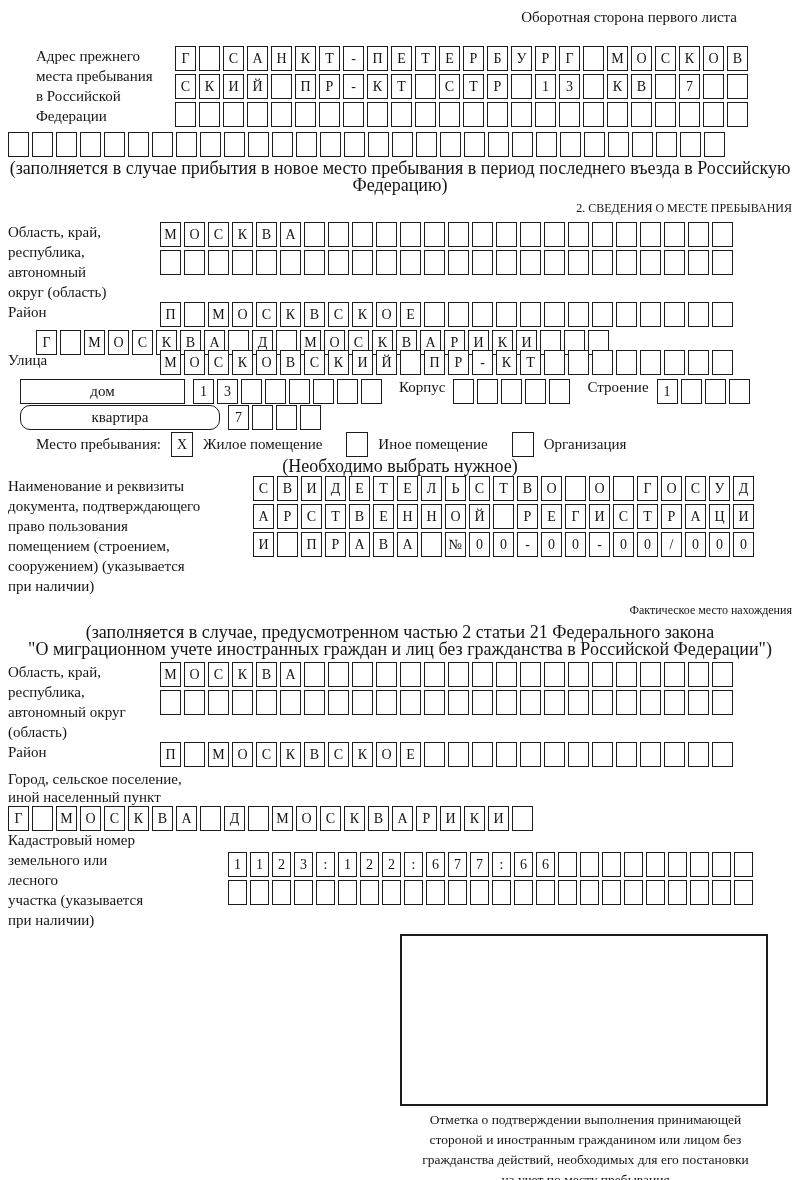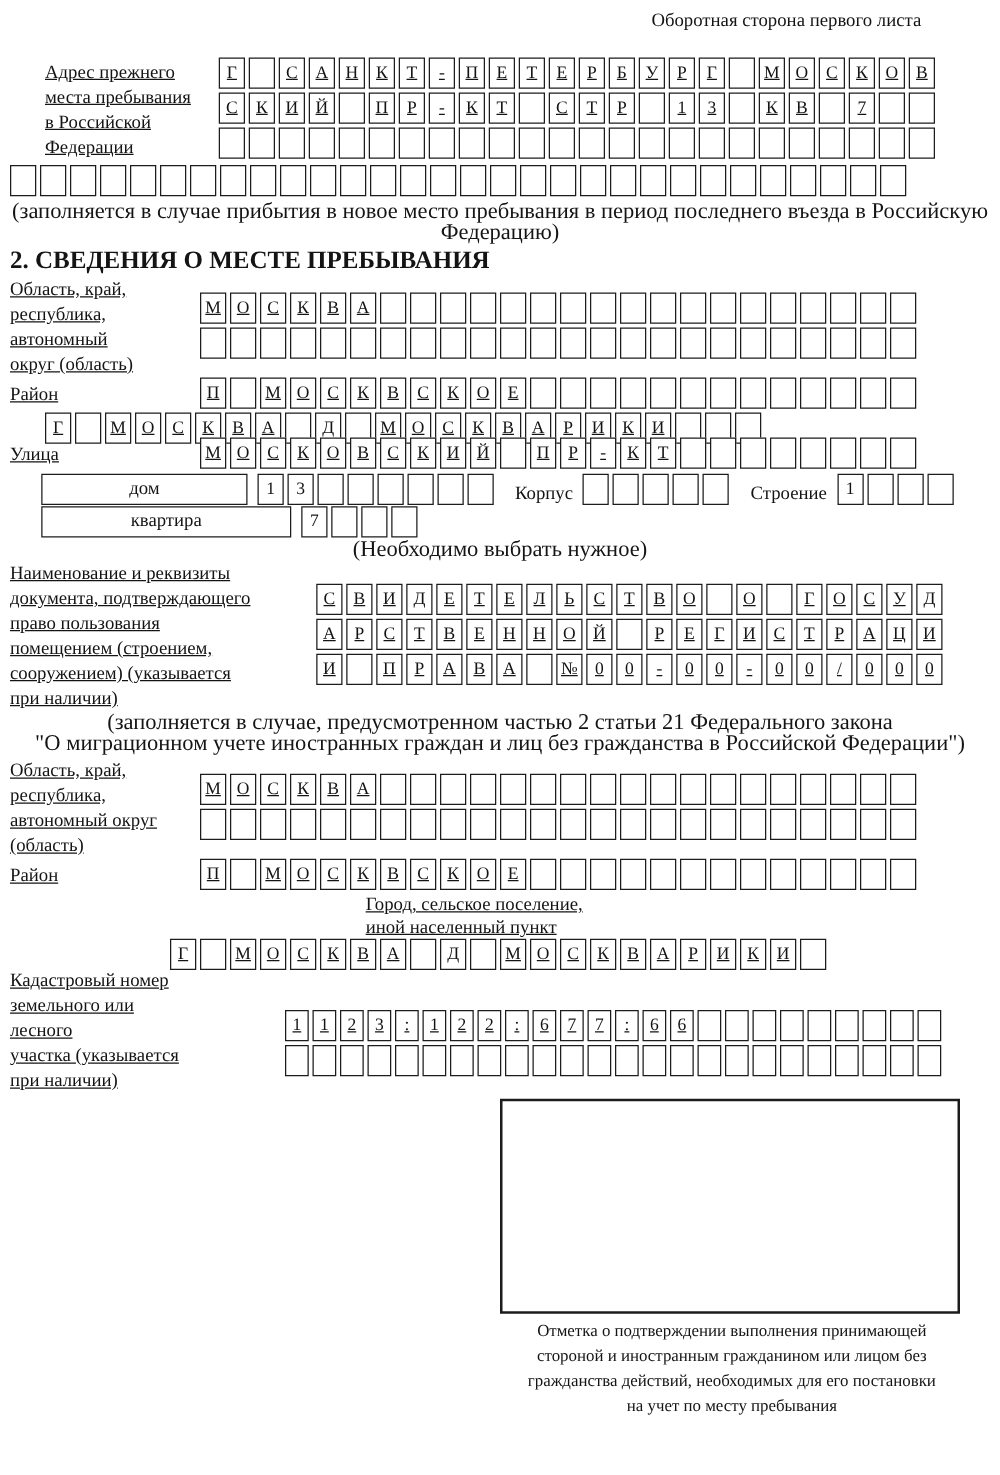--- a/index.html
+++ b/index.html
@@ -3,21 +3,21 @@
 <meta charset="utf-8">
 <style>
   html,body{margin:0;padding:0;background:#fff;}
   body{width:800px;height:1180px;overflow:hidden;color:#141414;
        font-family:"Liberation Serif","DejaVu Serif",serif;}
   .page{position:relative;width:784px;padding:0 8px;}
 
   .corner{margin-top:8px;text-align:right;padding-right:55px;font-size:15px;line-height:18px;}
 
   
-  .frow{display:flex;align-items:center;text-decoration:underline;}
+  .frow{display:flex;align-items:flex-start;}
   .flabel{flex:none;width:152px;font-size:15px;line-height:20px;white-space:pre-line;}
   .w167{width:167px;padding-left:28px;box-sizing:border-box;}
   .w245{width:245px;}
   .w215{width:215px;line-height:18px;}
   .two{line-height:18px;}
 
   .rows{flex:none;}
   .boxrow{display:flex;margin-bottom:3px;}
   .cell{flex:none;box-sizing:border-box;width:21px;height:25px;margin-right:3px;
         border:1.6px solid #1c1c1c;display:flex;align-items:center;justify-content:center;
@@ -27,29 +27,29 @@
   .indent1{margin-left:28px;}
   .ml68{margin-left:68px;}
   .mt22{margin-top:22px;}
   .negm{margin-bottom:-8px;}
   .negm2{margin-bottom:-4px;flex-direction:column;}
 
   .note{font-size:18px;line-height:17px;}
   .center{text-align:center;}
   .leftpad{padding-left:28px;margin:1px 0 2px 0;}
 
-  .h-sec{margin:4px 0 4px 0;text-align:left;font-size:20px;font-weight:bold;line-height:20px;}
+  .h-sec{margin:4px 0 4px 0;text-align:right;font-size:12px;font-weight:normal;line-height:20px;}
 
   .sec1{margin-top:20px;}
 
   
-  .domrow{display:flex;align-items:flex-end;margin:1px 0 1px 25px;}
+  .domrow{display:flex;align-items:flex-start;margin:1px 0 1px 12px;}
   .titlebox{flex:none;box-sizing:border-box;height:25px;border:1.6px solid #1c1c1c;
             display:flex;align-items:center;justify-content:center;font-size:15px;margin-right:8px;}
-  .tb165{width:165px;} .tb200{width:200px;}
+  .tb165{width:165px;} .tb200{width:200px;border-radius:10px;}
   .boxrow.inline{margin-bottom:0;}
   .inlbl{font-size:15px;margin:0 8px 0 14px;}
 
   
   .cbrow{display:flex;align-items:center;margin:2px 0 1px 28px;font-size:15px;}
   .cbrow .cbl{margin-right:10px;}
   .cbrow .opt{margin-right:24px;}
   .cell.cb{width:22px;margin-right:10px;}
 
   .stamp{margin:4px 0 0 392px;width:368px;height:172px;border:2px solid #1c1c1c;box-sizing:border-box;}
@@ -366,20 +366,29 @@
   <div class="domrow">
     <div class="titlebox tb200">квартира</div>
     <div class="boxrow inline">
         <span class="cell">7</span>
         <span class="cell"></span>
         <span class="cell"></span>
         <span class="cell"></span>
       </div>
   </div>
 
+  <div class="cbrow">
+    <span class="cbl">Место пребывания:</span>
+    <span class="cell cb">X</span>
+    <span class="cbl opt">Жилое помещение</span>
+    <span class="cell cb"></span>
+    <span class="cbl opt">Иное помещение</span>
+    <span class="cell cb"></span>
+    <span class="cbl opt">Организация</span>
+  </div>
   <div class="note center">(Необходимо выбрать нужное)</div>
 
   <div class="frow" style="margin-top:1px;">
     <div class="flabel w245">Наименование и реквизиты
 документа, подтверждающего
 право пользования
 помещением (строением,
 сооружением) (указывается
 при наличии)</div>
     <div class="rows">
@@ -448,20 +457,21 @@
           <span class="cell">0</span>
           <span class="cell">0</span>
           <span class="cell">/</span>
           <span class="cell">0</span>
           <span class="cell">0</span>
           <span class="cell">0</span>
         </div>
     </div>
   </div>
 
+  <div class="h-sec">Фактическое место нахождения</div>
   <div class="note center">(заполняется в случае, предусмотренном частью 2 статьи 21 Федерального закона</div>
   <div class="note center" style="margin-bottom:4px;">"О миграционном учете иностранных граждан и лиц без гражданства в Российской Федерации")</div>
 
   <div class="frow">
     <div class="flabel">Область, край,
 республика,
 автономный округ
 (область)</div>
     <div class="rows">
       <div class="boxrow">

